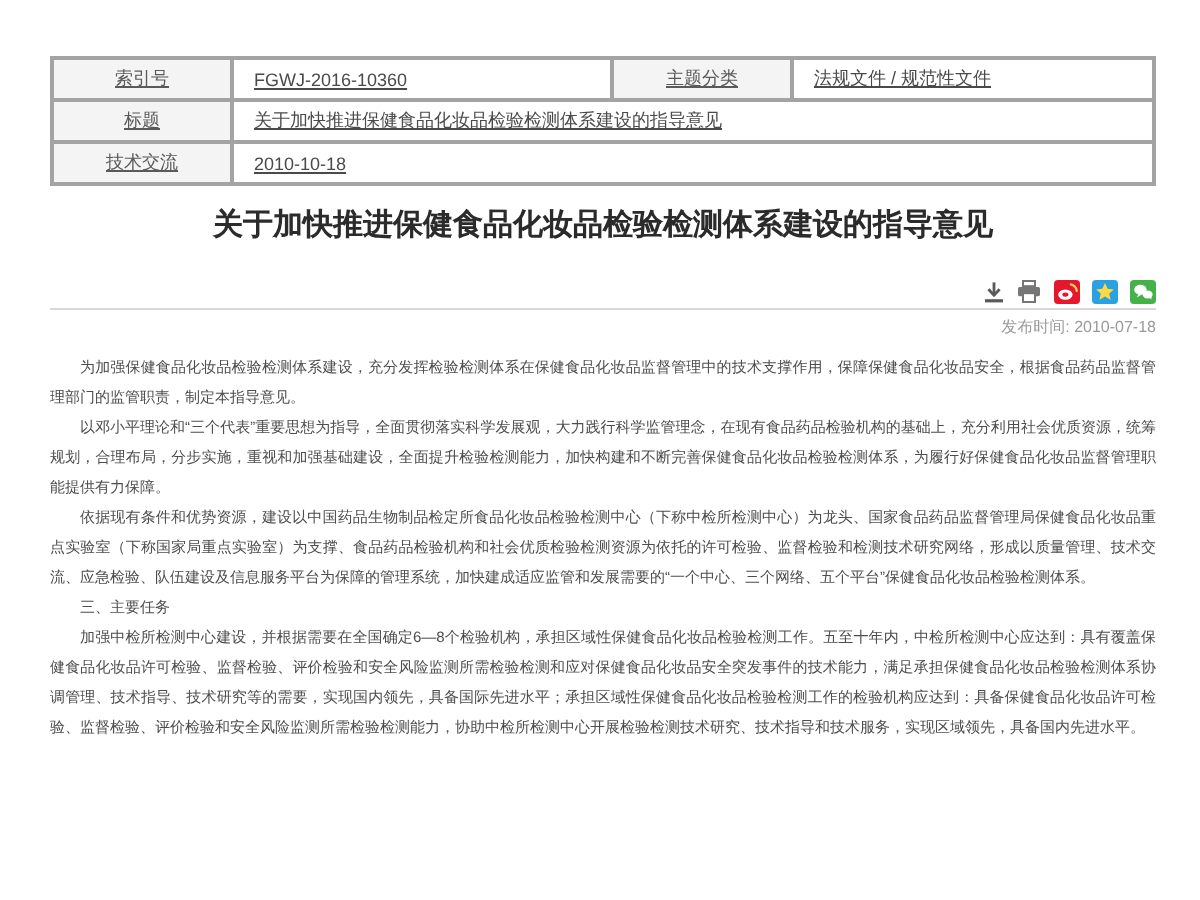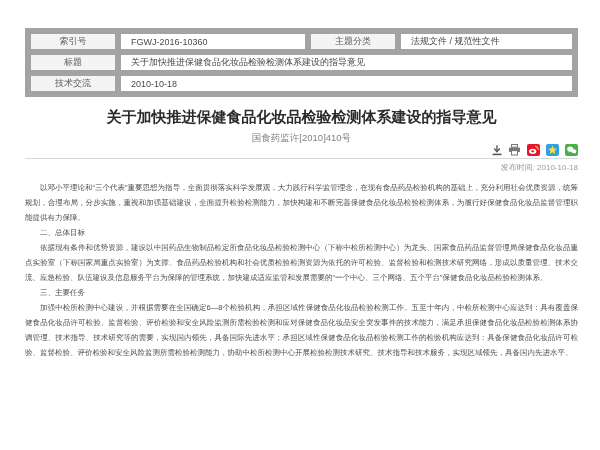--- a/index.html
+++ b/index.html
@@ -1,21 +1,21 @@
 <!DOCTYPE html>
 <html><head>
 <meta charset="utf-8">
 <style>
   * { box-sizing: border-box; }
   html, body { margin: 0; padding: 0; background: #ffffff; width: 600px; height: 450px; overflow: hidden; }
   body { font-family: "Liberation Sans", "DejaVu Sans", sans-serif; }
   .page { width: 553px; margin: 28px 22px 0 25px; }
 
   table.meta { width: 100%; border-collapse: collapse; table-layout: fixed; font-size: 9px; color: #4a4a4a; }
-  table.meta td { border: 6px solid #a3a3a3; height: 21px; padding: 0 10px; overflow: hidden; white-space: nowrap; }
+  table.meta td { border: 2px solid #a3a3a3; height: 21px; padding: 0 10px; overflow: hidden; white-space: nowrap; text-decoration: underline; }
   table.meta td.label { background: #f4f4f4; text-align: center; color: #5a5a5a; padding: 0 4px; }
   col.c-label { width: 90px; }
   col.c-val1 { width: 190px; }
 
   h1.title { font-size: 15px; font-weight: bold; color: #2b2b2b; text-align: center; margin: 11px 0 0 0; line-height: 18px; }
   .subhead { position: relative; margin-top: 5px; height: 25px; }
   .doc-number { text-align: center; font-size: 9.5px; color: #828282; line-height: 13px; }
   .toolbar { position: absolute; right: 0; bottom: 0; display: flex; align-items: center; gap: 5px; }
   .toolbar .tool { display: flex; cursor: pointer; }
   .toolbar .share { margin-left: 1px; }
@@ -53,21 +53,20 @@
     <tr>
       <td class="label">技术交流</td>
       <td colspan="3">2010-10-18</td>
     </tr>
   </tbody>
     </table>
 
   <h1 class="title">关于加快推进保健食品化妆品检验检测体系建设的指导意见</h1>
 
   <div class="subhead">
-    <div class="doc-number">国食药监许[2010]410号</div>
     <div class="toolbar">
       <span class="tool">
         <svg width="12" height="12" viewBox="0 0 12 12">
           <path d="M6 1.2 V6.8" stroke="#5a5a5a" stroke-width="1.4" fill="none"></path>
           <path d="M3.2 4.6 L6 7.6 L8.8 4.6" stroke="#5a5a5a" stroke-width="1.4" fill="none"></path>
           <rect x="1.5" y="9.6" width="9" height="1.6" fill="#5a5a5a"></rect>
         </svg>
       </span>
       <span class="tool">
         <svg width="13" height="12" viewBox="0 0 13 12">
@@ -97,23 +96,23 @@
           <path d="M3.4 8.7 L4.4 6.6 L5.9 7.3 Z" fill="#ffffff"></path>
           <ellipse cx="8.8" cy="7.2" rx="2.5" ry="2" fill="#ffffff"></ellipse>
           <path d="M10.6 9.8 L9.4 8.4 L10.9 7.8 Z" fill="#ffffff"></path>
         </svg>
       </span>
     </div>
   </div>
 
   <hr class="rule">
 
-  <div class="publish-time">发布时间: 2010-10-18</div>
+  <div class="publish-time">发布时间: 2010-07-18</div>
 
   <div class="article-body">
+    <p class="indent">为加强保健食品化妆品检验检测体系建设，充分发挥检验检测体系在保健食品化妆品监督管理中的技术支撑作用，保障保健食品化妆品安全，根据食品药品监督管理部门的监管职责，制定本指导意见。</p>
     <p class="indent">以邓小平理论和“三个代表”重要思想为指导，全面贯彻落实科学发展观，大力践行科学监管理念，在现有食品药品检验机构的基础上，充分利用社会优质资源，统筹规划，合理布局，分步实施，重视和加强基础建设，全面提升检验检测能力，加快构建和不断完善保健食品化妆品检验检测体系，为履行好保健食品化妆品监督管理职能提供有力保障。</p>
-    <p class="indent">二、总体目标</p>
     <p class="indent">依据现有条件和优势资源，建设以中国药品生物制品检定所食品化妆品检验检测中心（下称中检所检测中心）为龙头、国家食品药品监督管理局保健食品化妆品重点实验室（下称国家局重点实验室）为支撑、食品药品检验机构和社会优质检验检测资源为依托的许可检验、监督检验和检测技术研究网络，形成以质量管理、技术交流、应急检验、队伍建设及信息服务平台为保障的管理系统，加快建成适应监管和发展需要的“一个中心、三个网络、五个平台”保健食品化妆品检验检测体系。</p>
     <p class="indent">三、主要任务</p>
     <p class="indent">加强中检所检测中心建设，并根据需要在全国确定6—8个检验机构，承担区域性保健食品化妆品检验检测工作。五至十年内，中检所检测中心应达到：具有覆盖保健食品化妆品许可检验、监督检验、评价检验和安全风险监测所需检验检测和应对保健食品化妆品安全突发事件的技术能力，满足承担保健食品化妆品检验检测体系协调管理、技术指导、技术研究等的需要，实现国内领先，具备国际先进水平；承担区域性保健食品化妆品检验检测工作的检验机构应达到：具备保健食品化妆品许可检验、监督检验、评价检验和安全风险监测所需检验检测能力，协助中检所检测中心开展检验检测技术研究、技术指导和技术服务，实现区域领先，具备国内先进水平。</p>
   </div>
 
 </div>
 
 </body></html>

